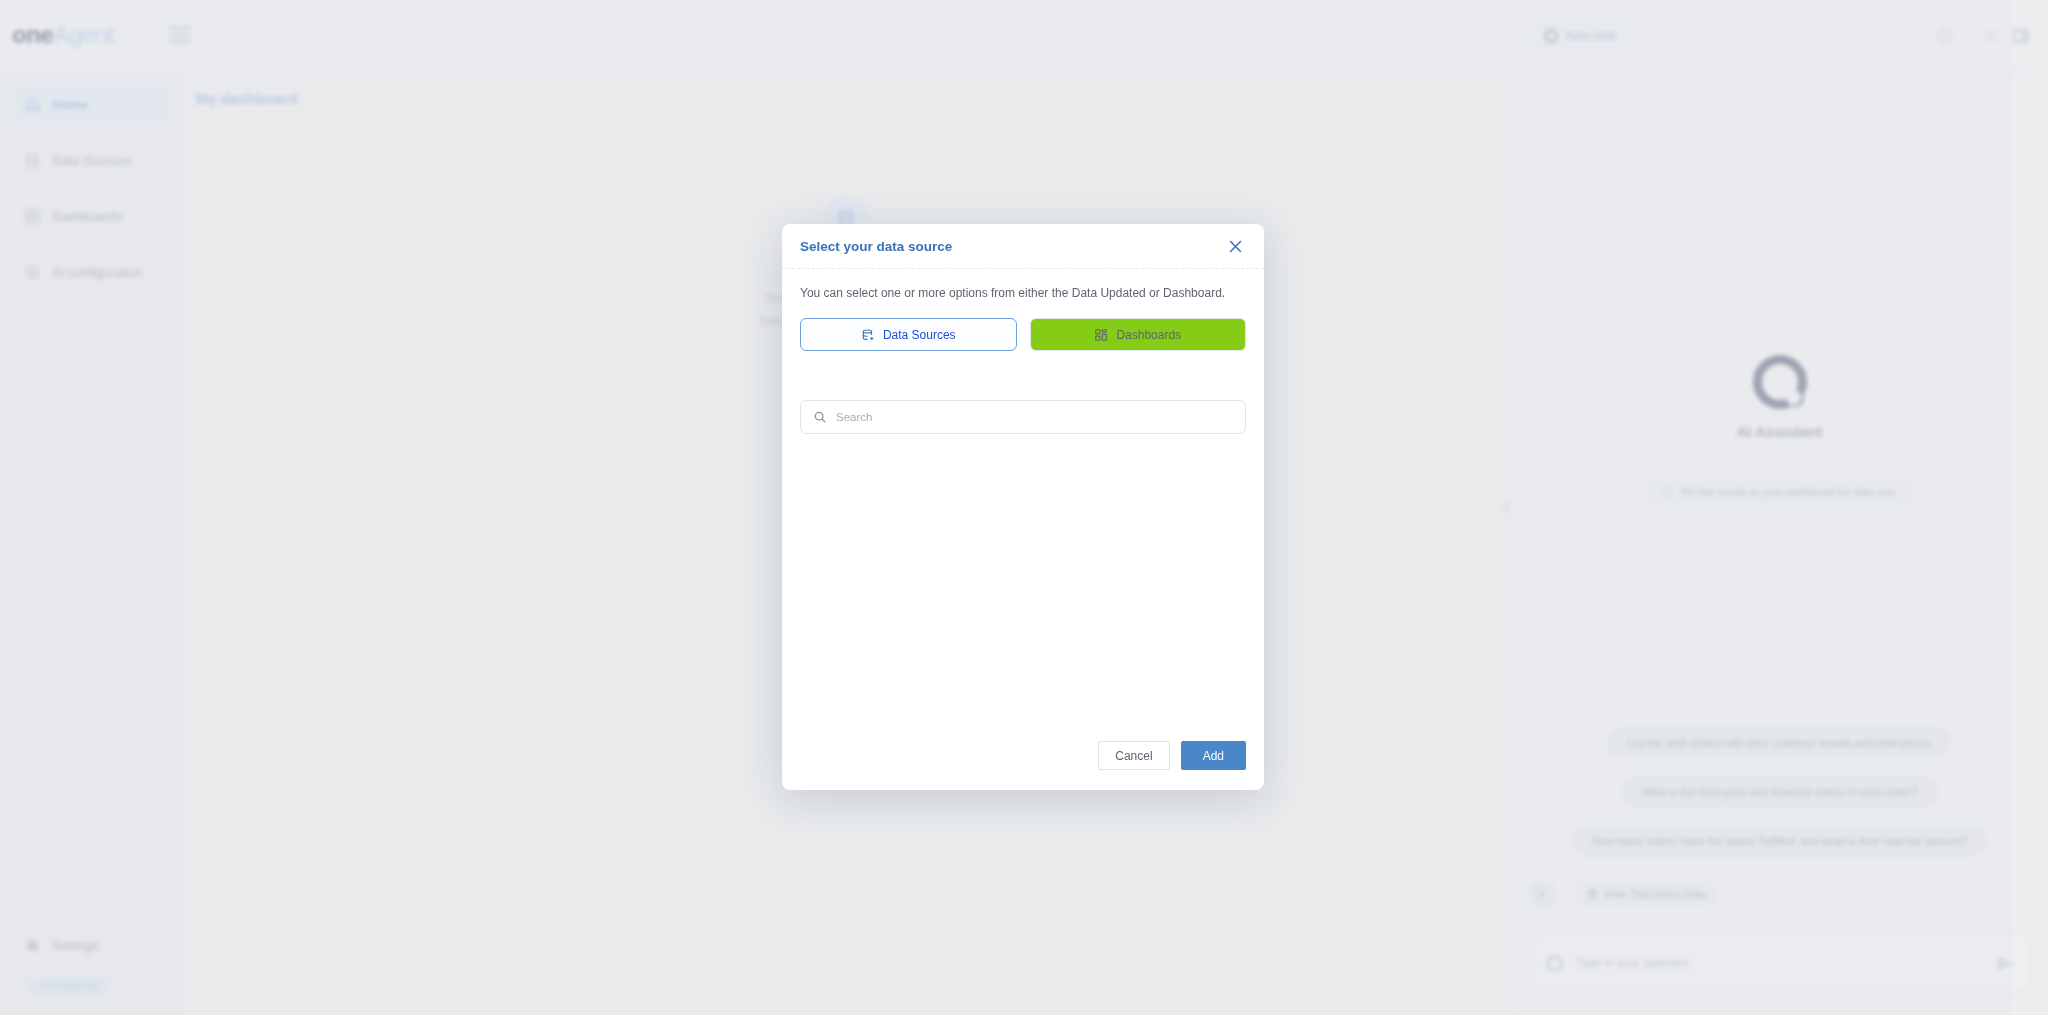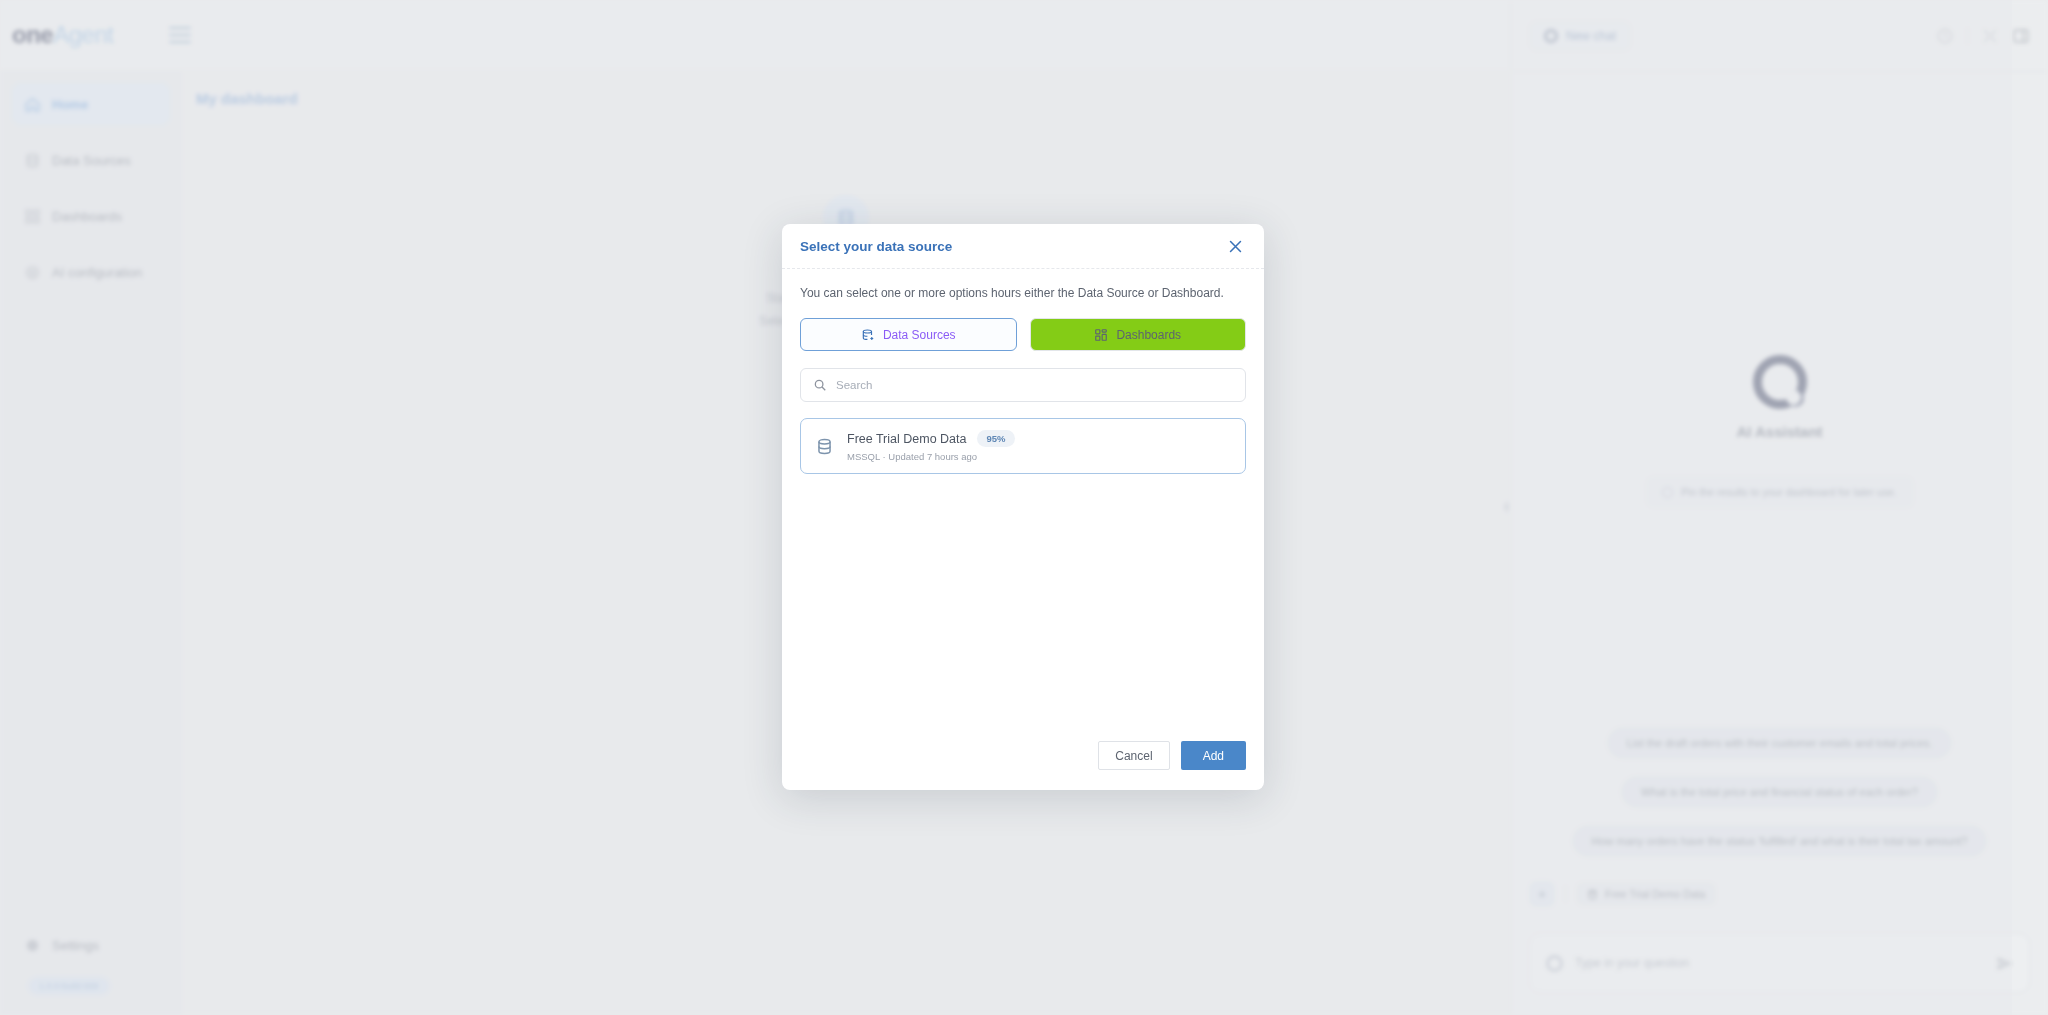--- a/index.html
+++ b/index.html
@@ -220,27 +220,28 @@
 
   .seg {
     display: flex; gap: 13px; margin-bottom: 17px;
   }
   .seg-btn {
     flex: 1; height: 33px; border-radius: 6px;
     display: flex; align-items: center; justify-content: center; gap: 8px;
     font-size: 12px; border: 1px solid #e3e6ea; color: #5d6470; background: #84cc16;
   }
   .seg-btn.active {
-    border: 1.5px solid #6fa0d8; color: #8b5cf6; background: #fbfdff; font-weight: 500;
+    border: 1.5px solid #6fa0d8; color: #1d4ed8; background: #fbfdff; font-weight: 500;
   }
 
   .searchbox {
     height: 34px; border: 1px solid #e1e4e9; border-radius: 6px;
     display: flex; align-items: center; gap: 9px; padding: 0 12px;
     margin-bottom: 16px;
+    margin-top: 32px;
   }
   .search-ph { font-size: 11.5px; color: #a7adb7; }
 
   .ds-item {
     border: 1.5px solid #a8c6e6; border-radius: 7px;
     padding: 11px 14px; display: flex; align-items: center; gap: 13px;
     background: #fff;
   }
   .ds-texts { display: flex; flex-direction: column; gap: 4px; }
   .ds-row1 { display: flex; align-items: center; gap: 11px; }
@@ -444,21 +445,21 @@
     <div class="modal-head">
       <div class="modal-title">Select your data source</div>
       <div class="close-x">
         <svg viewBox="0 0 24 24" width="17" height="17" fill="none" stroke="#3a72b8" stroke-width="2.2" stroke-linecap="round">
           <path d="M5 5l14 14M19 5L5 19"></path>
         </svg>
       </div>
     </div>
 
     <div class="modal-body">
-      <div class="modal-desc">You can select one or more options hours either the Data Source or Dashboard.</div>
+      <div class="modal-desc">You can select one or more options from either the Data Updated or Dashboard.</div>
 
       <div class="seg">
         <div class="seg-btn active">
           <span>
             <svg viewBox="0 0 24 24" width="14" height="14" fill="none" stroke="#3a72b8" stroke-width="2">
               <ellipse cx="11" cy="6" rx="7" ry="2.6"></ellipse>
                 <path d="M4 6v11c0 1.5 3.1 2.6 7 2.6"></path>
                 <path d="M18 6v6"></path>
                 <path d="M4 11.5c0 1.5 3.1 2.6 7 2.6"></path>
               <path d="M16 18h5M18.5 15.5v5"></path>
@@ -482,36 +483,20 @@
       <div class="searchbox">
         <span>
           <svg viewBox="0 0 24 24" width="14" height="14" fill="none" stroke="#8d939e" stroke-width="2.2">
             <circle cx="10.5" cy="10.5" r="6.5"></circle>
               <path d="M15.5 15.5L21 21"></path>
           </svg>
         </span>
         <span class="search-ph">Search</span>
       </div>
 
-      <div class="ds-item">
-        <span>
-          <svg viewBox="0 0 24 24" width="19" height="19" fill="none" stroke="#7d94ad" stroke-width="1.9">
-            <ellipse cx="12" cy="6" rx="7" ry="2.8"></ellipse>
-              <path d="M5 6v12c0 1.6 3.1 2.8 7 2.8s7-1.2 7-2.8V6"></path>
-              <path d="M5 12c0 1.6 3.1 2.8 7 2.8s7-1.2 7-2.8"></path>
-          </svg>
-        </span>
-        <div class="ds-texts">
-          <div class="ds-row1">
-            <span class="ds-name">Free Trial Demo Data</span>
-            <span class="ds-badge">95%</span>
-          </div>
-          <div class="ds-sub">MSSQL · Updated 7 hours ago</div>
-        </div>
-      </div>
     </div>
 
     <div class="modal-foot">
       <div class="btn btn-cancel">Cancel</div>
       <div class="btn btn-add">Add</div>
     </div>
   </div>
 
 </div>
 

